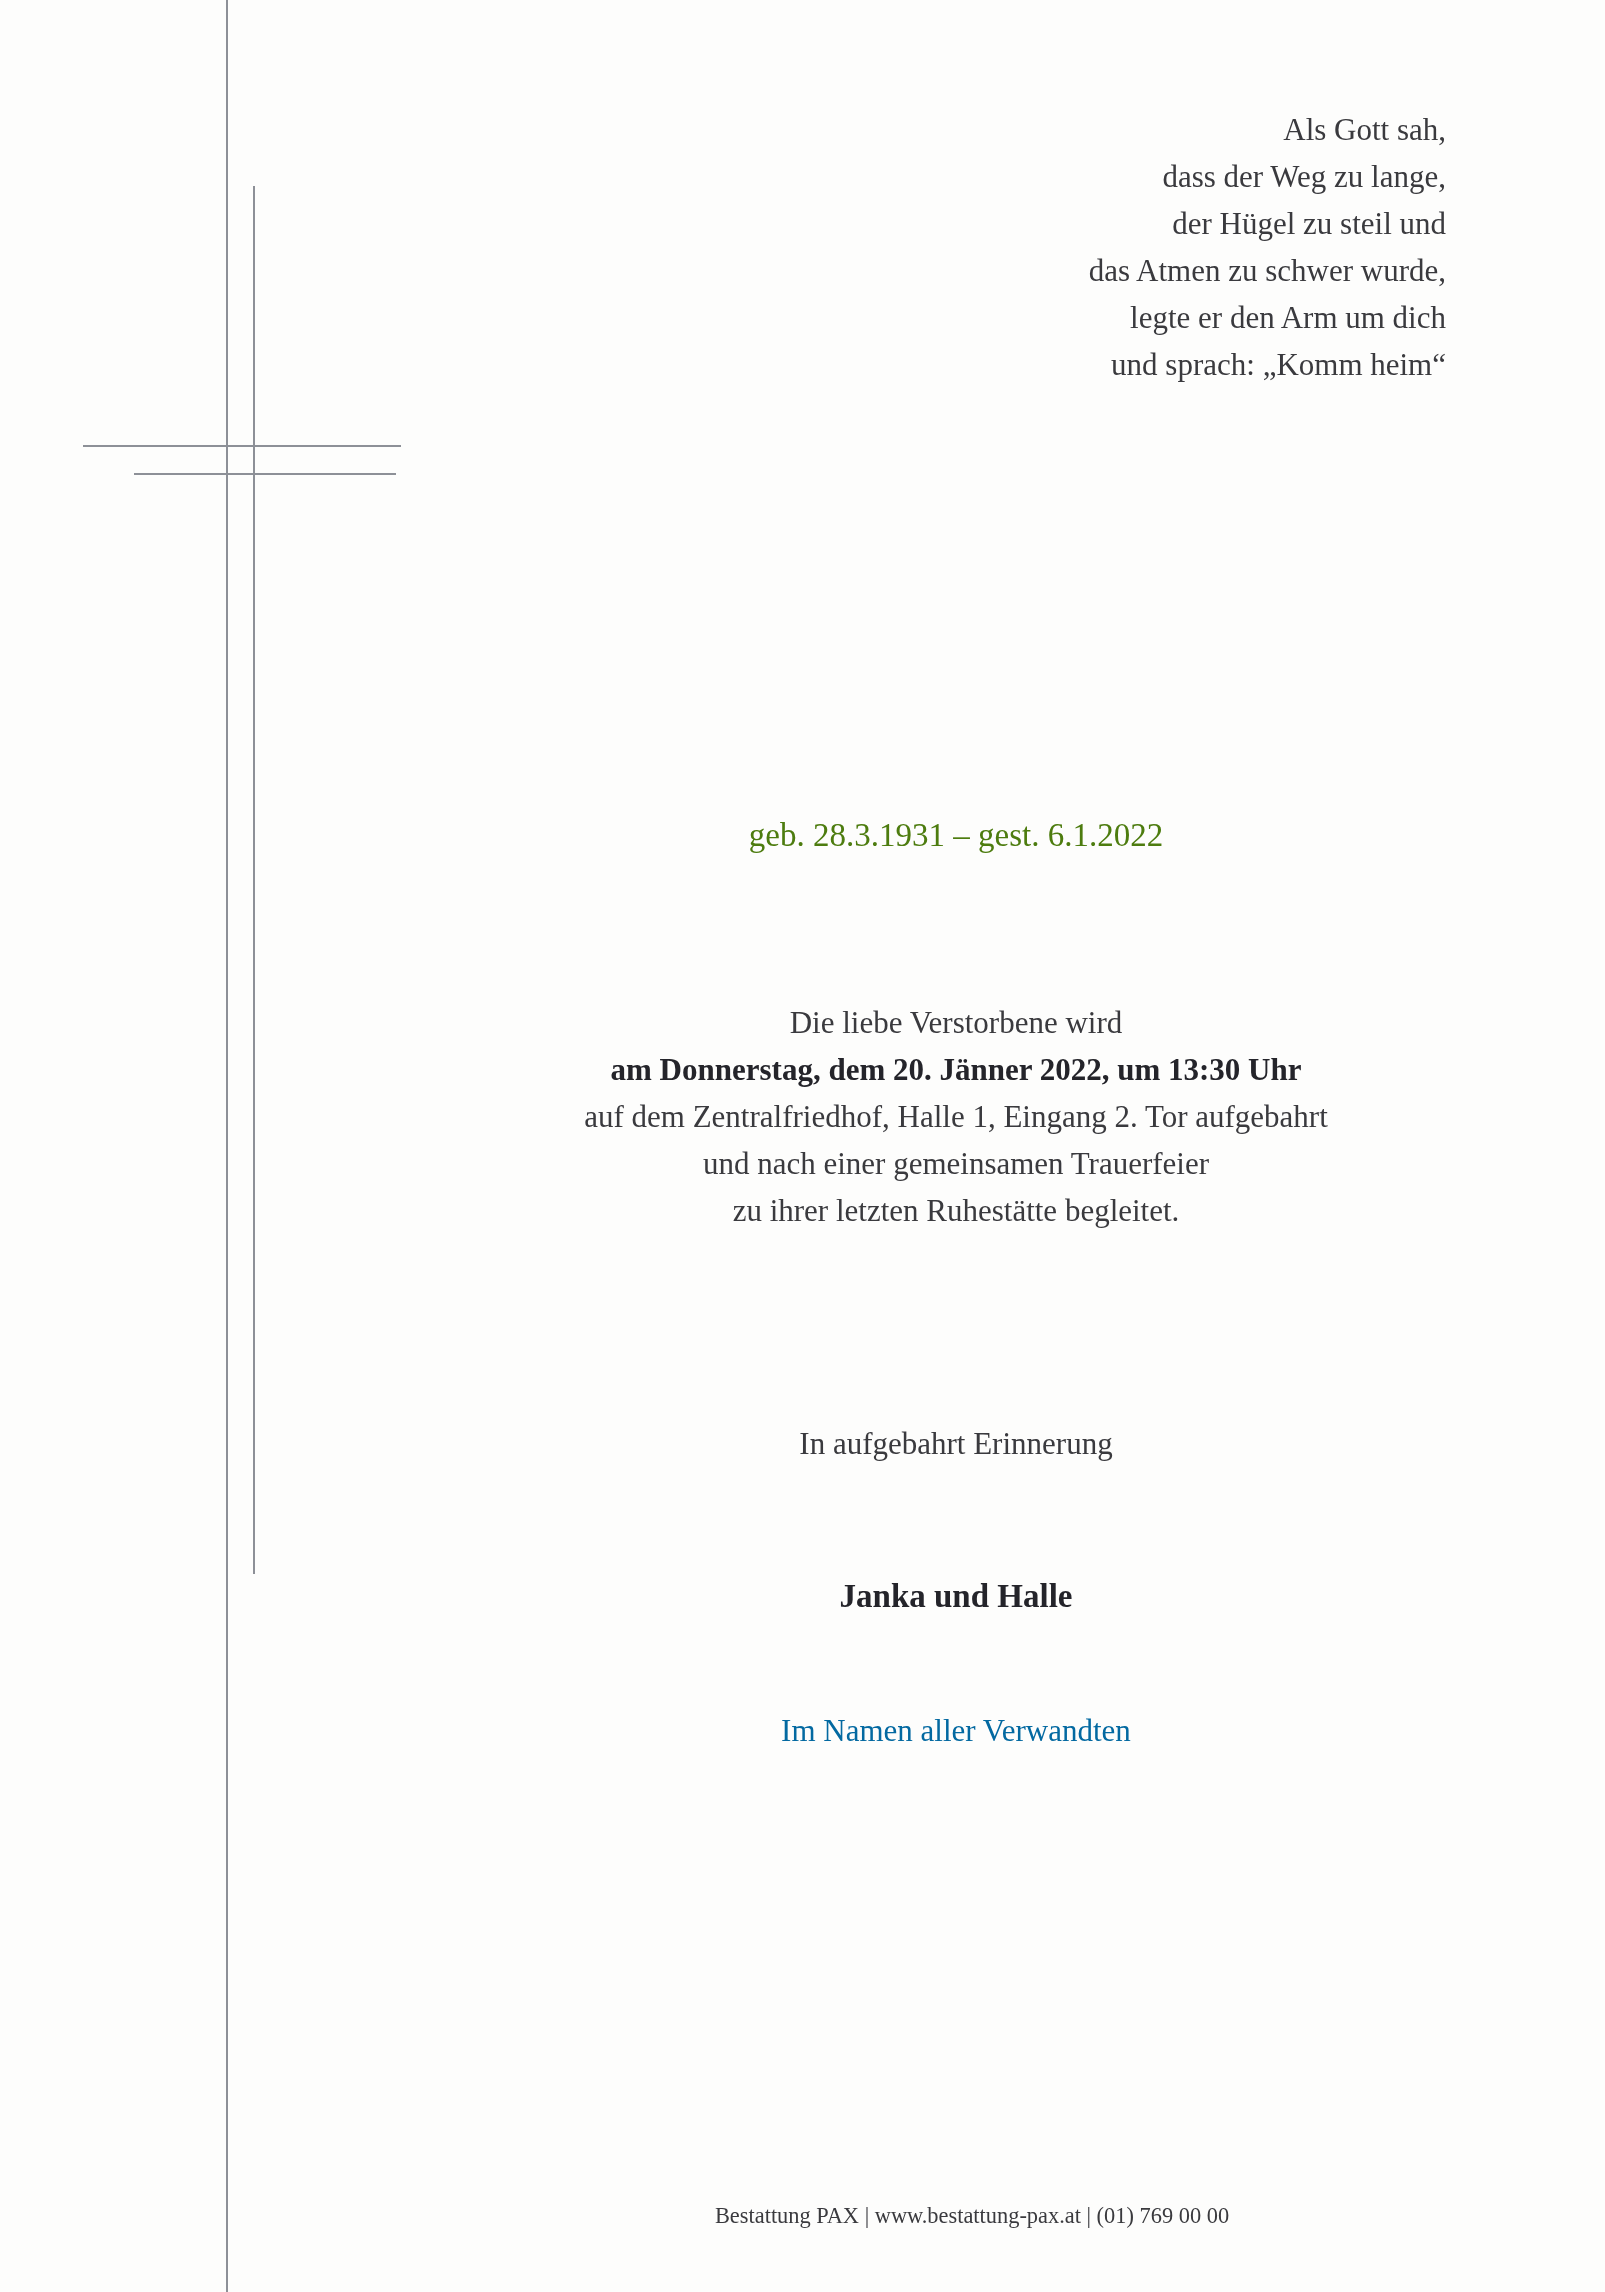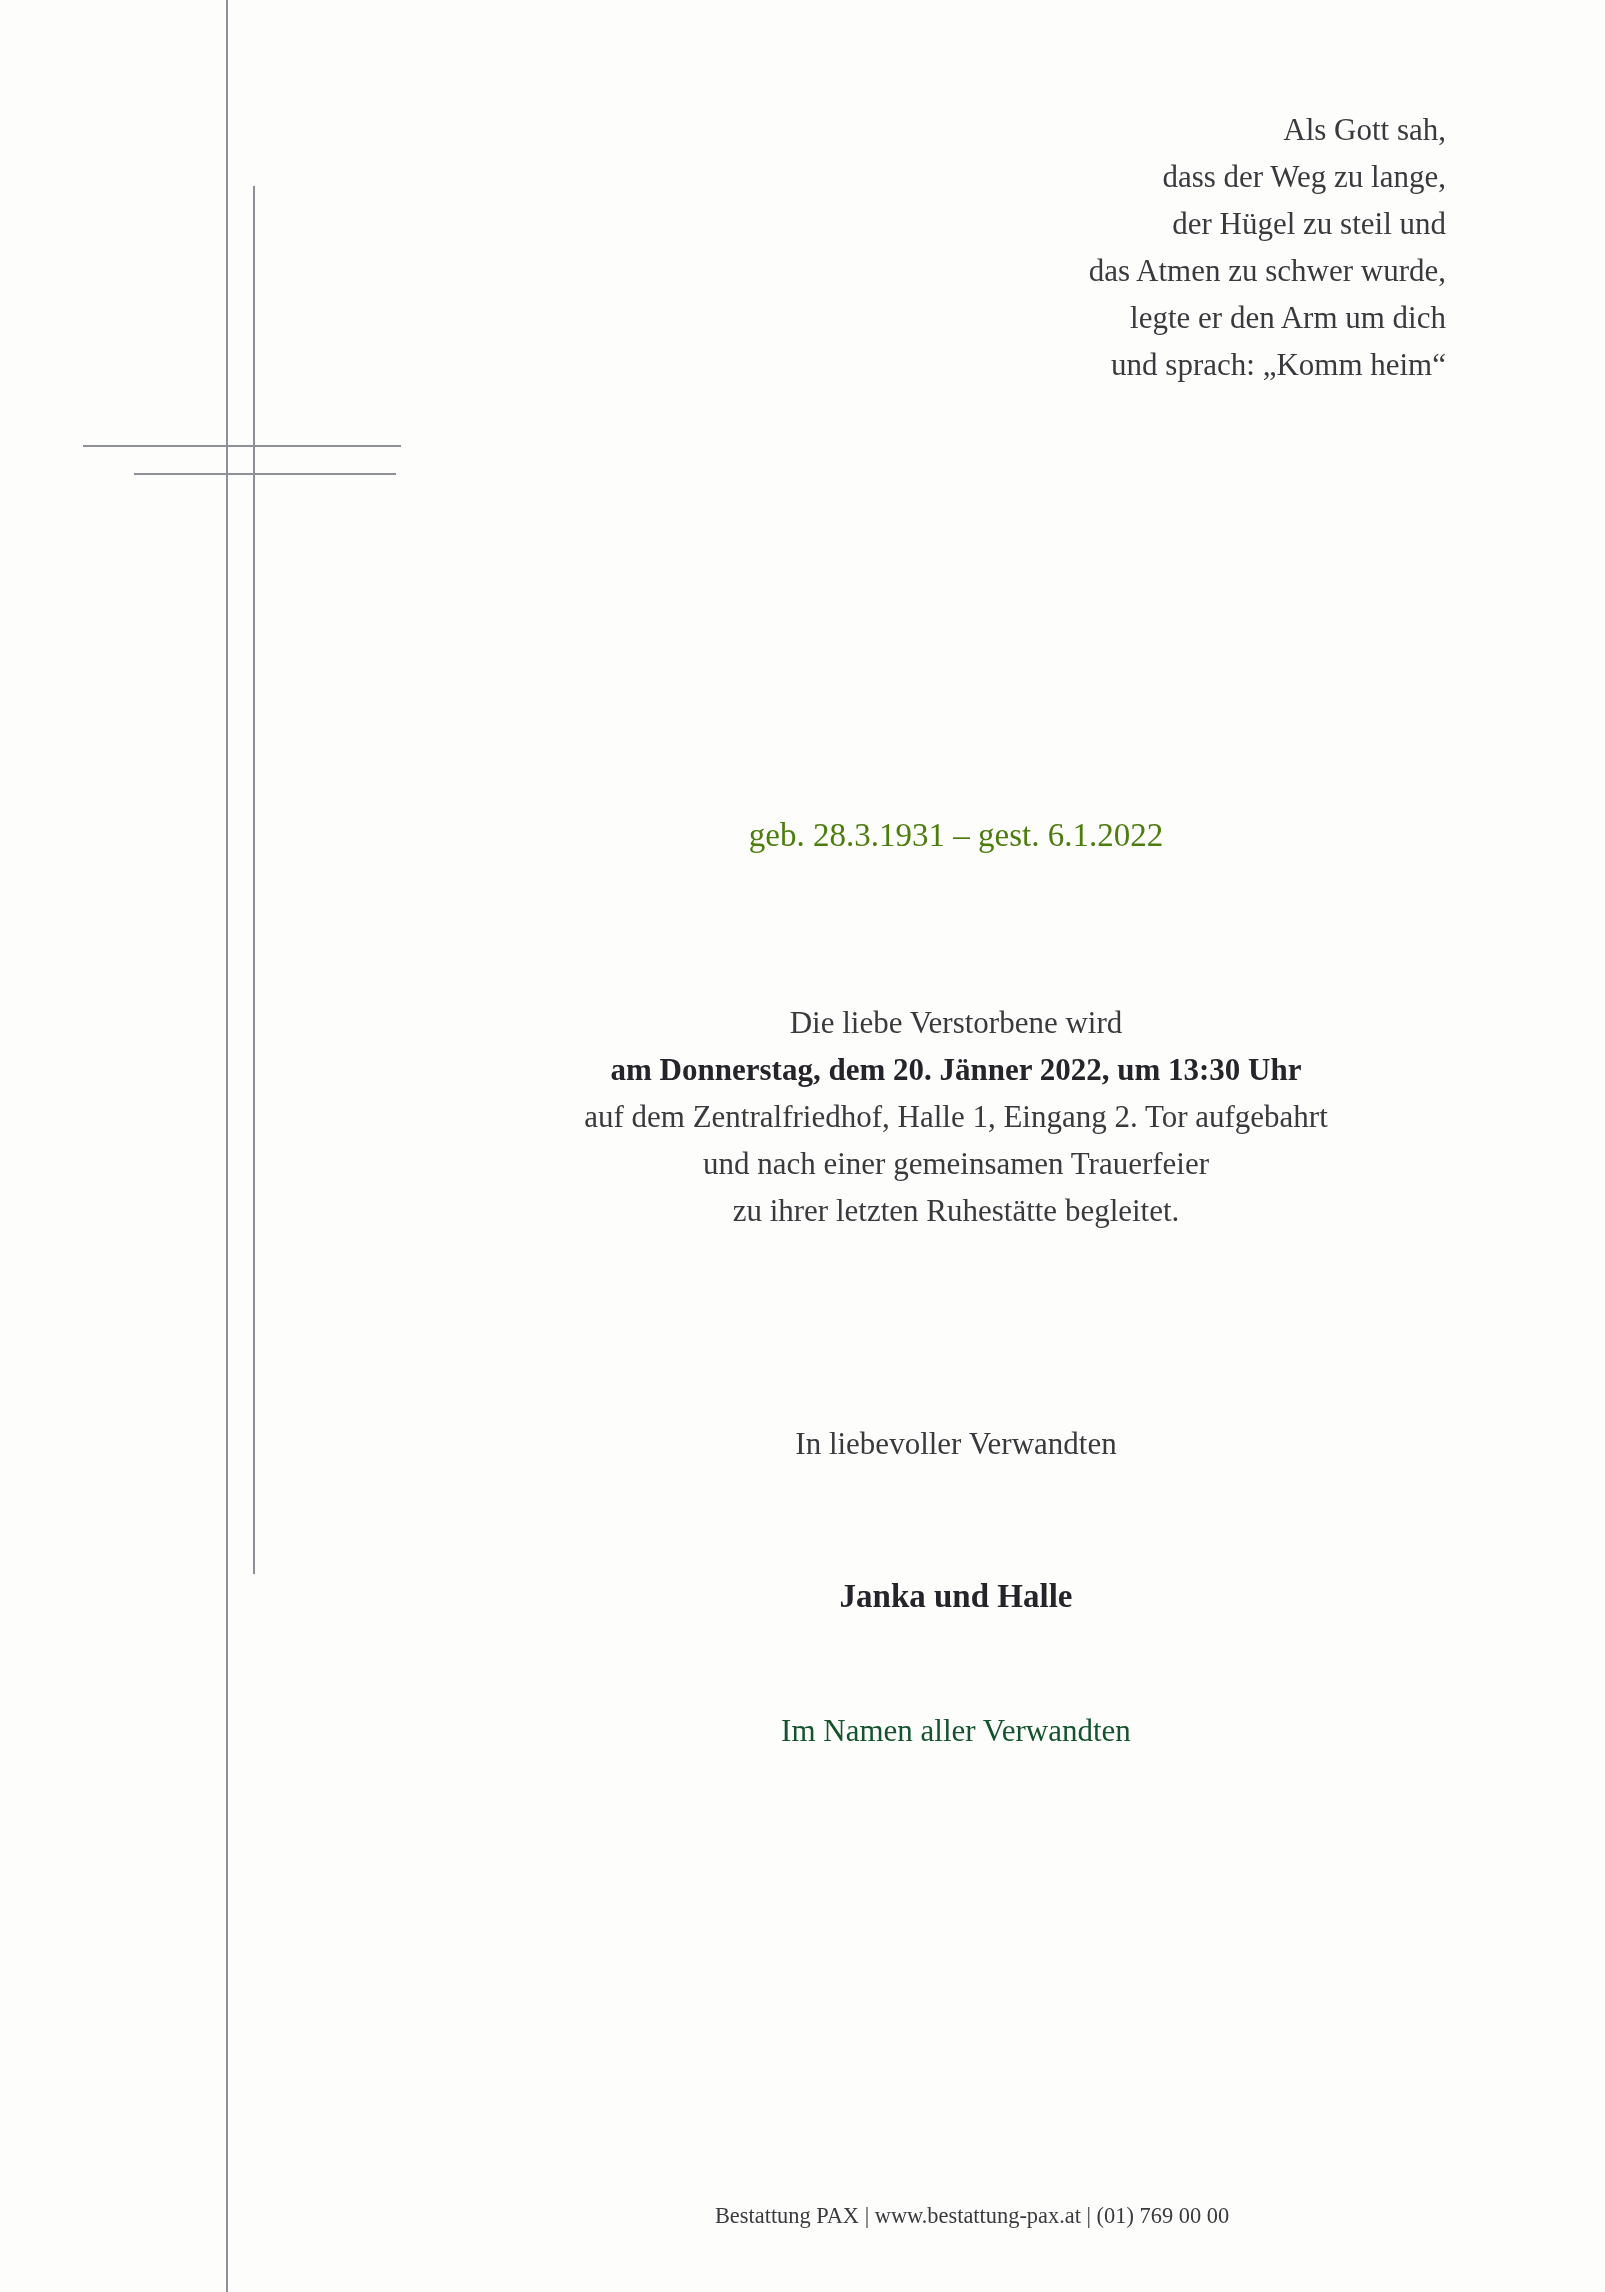--- a/index.html
+++ b/index.html
@@ -127,21 +127,21 @@
   .family {
     top: 1578px;
     font-size: 33px;
     font-weight: bold;
     color: #24242a;
   }
 
   .relatives {
     top: 1713px;
     font-size: 31px;
-    color: #14532d;
+    color: #0369a1;
   }
 
   .footer {
     position: absolute;
     left: 16px;
     top: 2203px;
     width: 1142px;
     text-align: center;
     font-size: 22.4px;
     color: #3a3a3e;
@@ -171,21 +171,21 @@
     <div class="center-block dates">geb. 28.3.1931 – gest. 6.1.2022</div>
 
     <div class="center-block ceremony">
       <div>Die liebe Verstorbene wird</div>
       <div class="strong">am Donnerstag, dem 20. Jänner 2022, um 13:30 Uhr</div>
       <div>auf dem Zentralfriedhof, Halle 1, Eingang 2. Tor aufgebahrt</div>
       <div>und nach einer gemeinsamen Trauerfeier</div>
       <div>zu ihrer letzten Ruhestätte begleitet.</div>
     </div>
 
-    <div class="center-block remembrance">In liebevoller Verwandten</div>
+    <div class="center-block remembrance">In aufgebahrt Erinnerung</div>
 
     <div class="center-block family">Janka und Halle</div>
 
     <div class="center-block relatives">Im Namen aller Verwandten</div>
 
     <div class="footer">Bestattung PAX | www.bestattung-pax.at | (01) 769 00 00</div>
 
   </div>
 </div>
 

